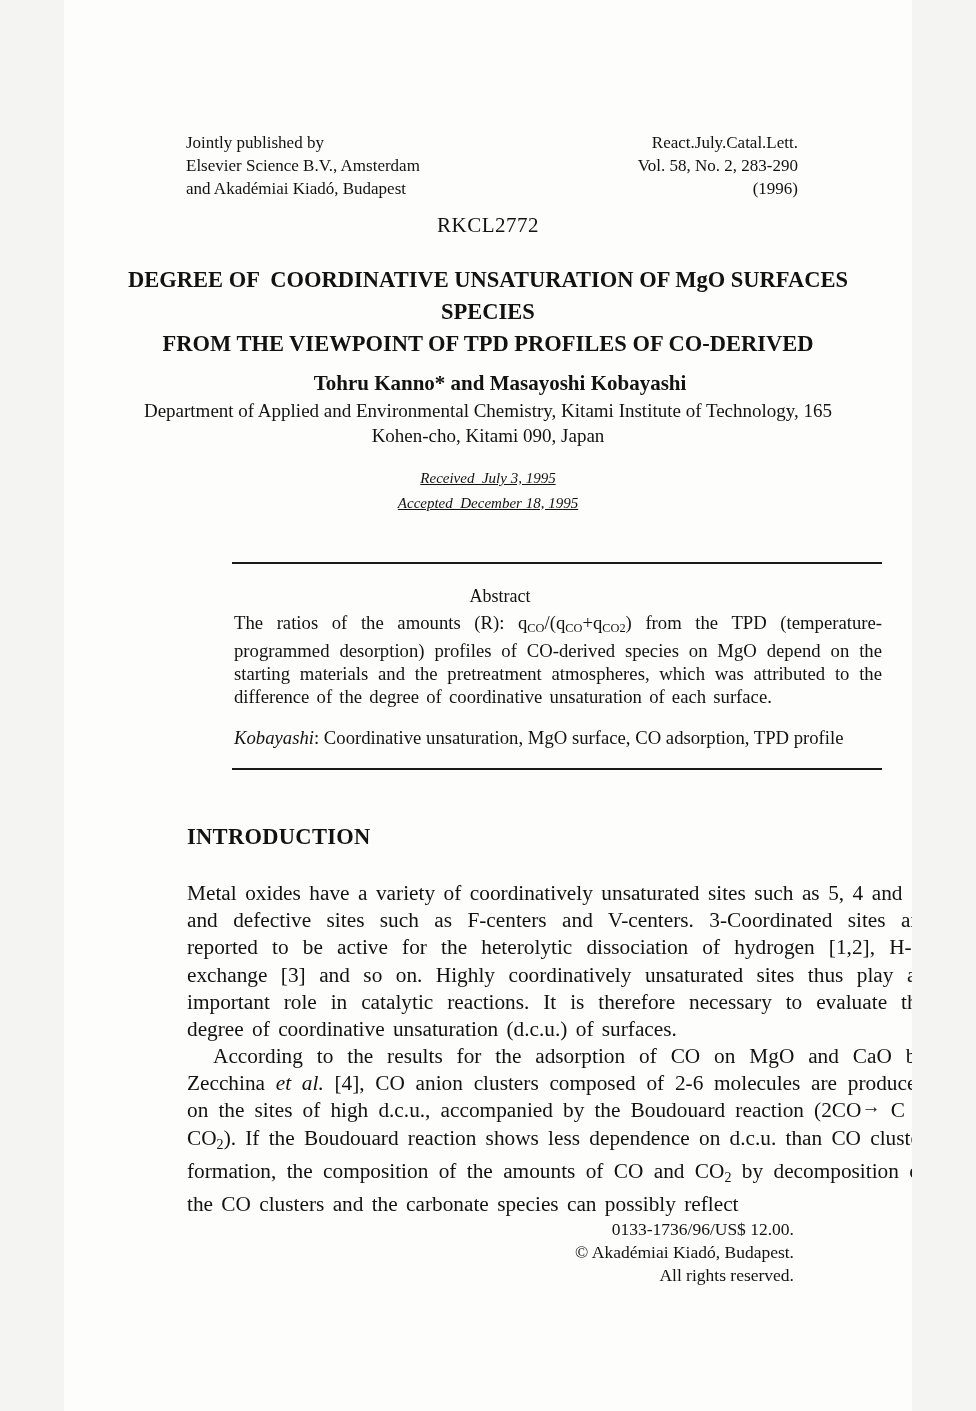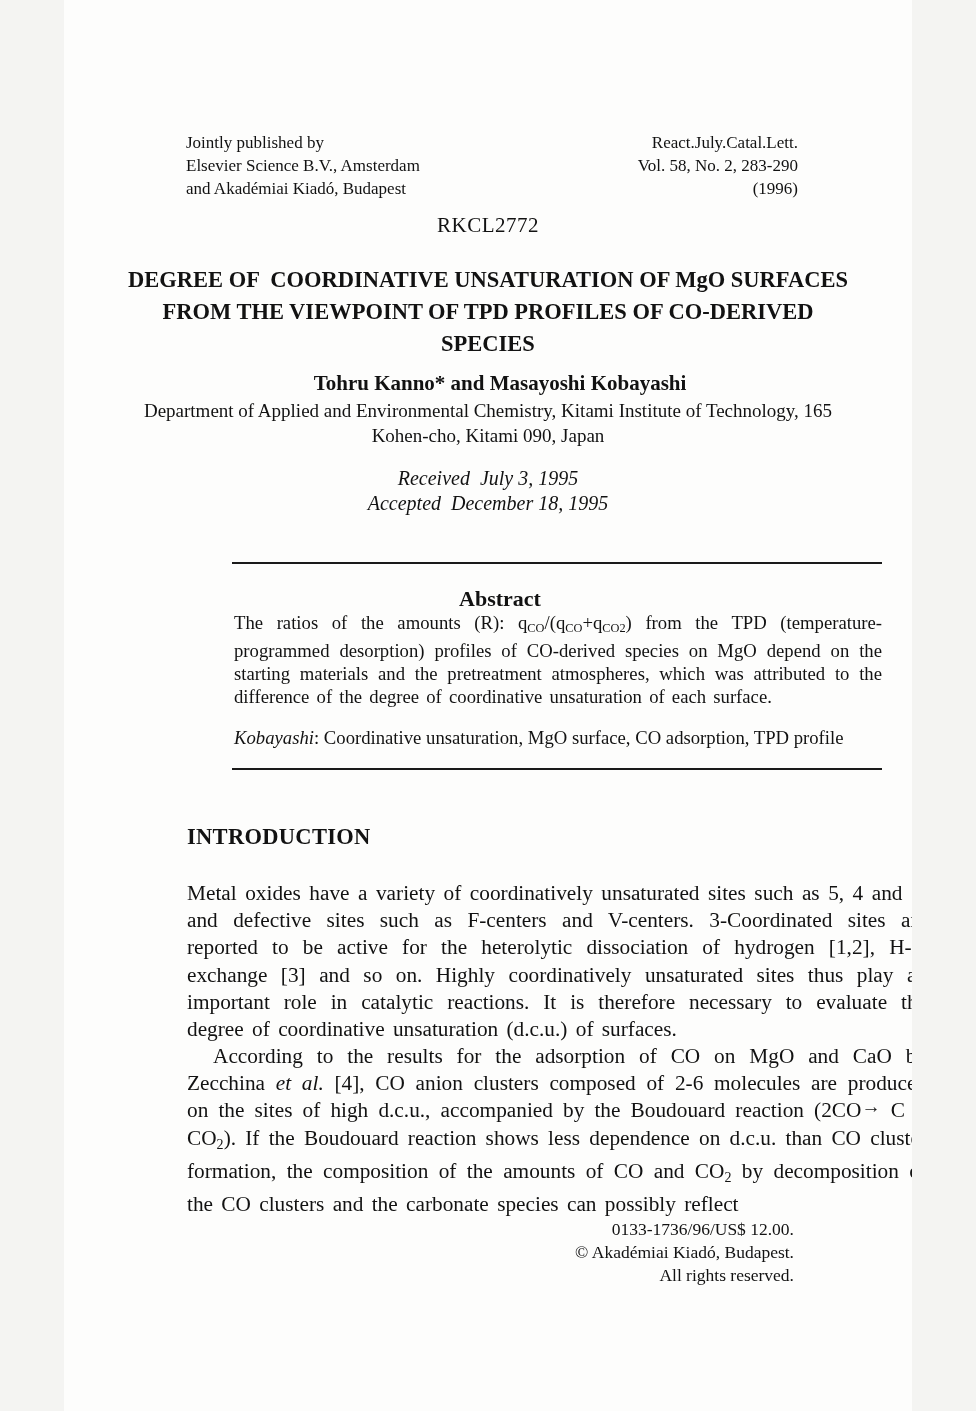--- a/index.html
+++ b/index.html
@@ -39,34 +39,34 @@
     left: 0; right: 0; top: 371px;
     text-align: center; font-weight: bold; font-size: 21px; margin-left: 24px;
   }
   .affiliation {
     left: 0; right: 0; top: 398px;
     text-align: center; font-size: 19px; line-height: 25px;
   }
 
   .received-block {
     left: 0; right: 0; top: 466px;
-    text-align: center; font-style: italic; font-size: 20px; line-height: 24.5px;
+    text-align: center; font-style: italic; font-size: 15px; line-height: 24.5px; text-decoration: underline;
   }
   .received-line { white-space: pre; }
 
   .rule {
     left: 168px; width: 650px; height: 2px;
     background: #1a1a1a;
   }
   .rule-1 { top: 562px; }
   .rule-2 { top: 768px; }
 
   .abstract-heading {
     left: 0; right: 0; top: 586px;
-    text-align: center; font-weight: bold; font-size: 22px; margin-left: 24px;
+    text-align: center; font-weight: normal; font-size: 18px; margin-left: 24px;
   }
   .abstract-body {
     left: 170px; width: 648px; top: 612px;
     font-size: 18.7px; line-height: 22.8px;
     text-align: justify; word-spacing: 2.5px;
   }
   .keywords-line {
     left: 170px; width: 648px; top: 727px;
     font-size: 18.7px;
   }
@@ -106,22 +106,22 @@
   <div class="abs jrn-block">
     <div>React.July.Catal.Lett.</div>
     <div>Vol. 58, No. 2, 283-290</div>
     <div>(1996)</div>
   </div>
 
   <div class="abs article-code">RKCL2772</div>
 
   <div class="abs title-block">
     <div class="title-line">DEGREE OF  COORDINATIVE UNSATURATION OF MgO SURFACES</div>
+    <div class="title-line">SPECIES</div>
     <div class="title-line">FROM THE VIEWPOINT OF TPD PROFILES OF CO-DERIVED</div>
-    <div class="title-line">SPECIES</div>
   </div>
 
   <div class="abs authors">Tohru Kanno* and Masayoshi Kobayashi</div>
 
   <div class="abs affiliation">
     <div>Department of Applied and Environmental Chemistry, Kitami Institute of Technology, 165</div>
     <div>Kohen-cho, Kitami 090, Japan</div>
   </div>
 
   <div class="abs received-block">

